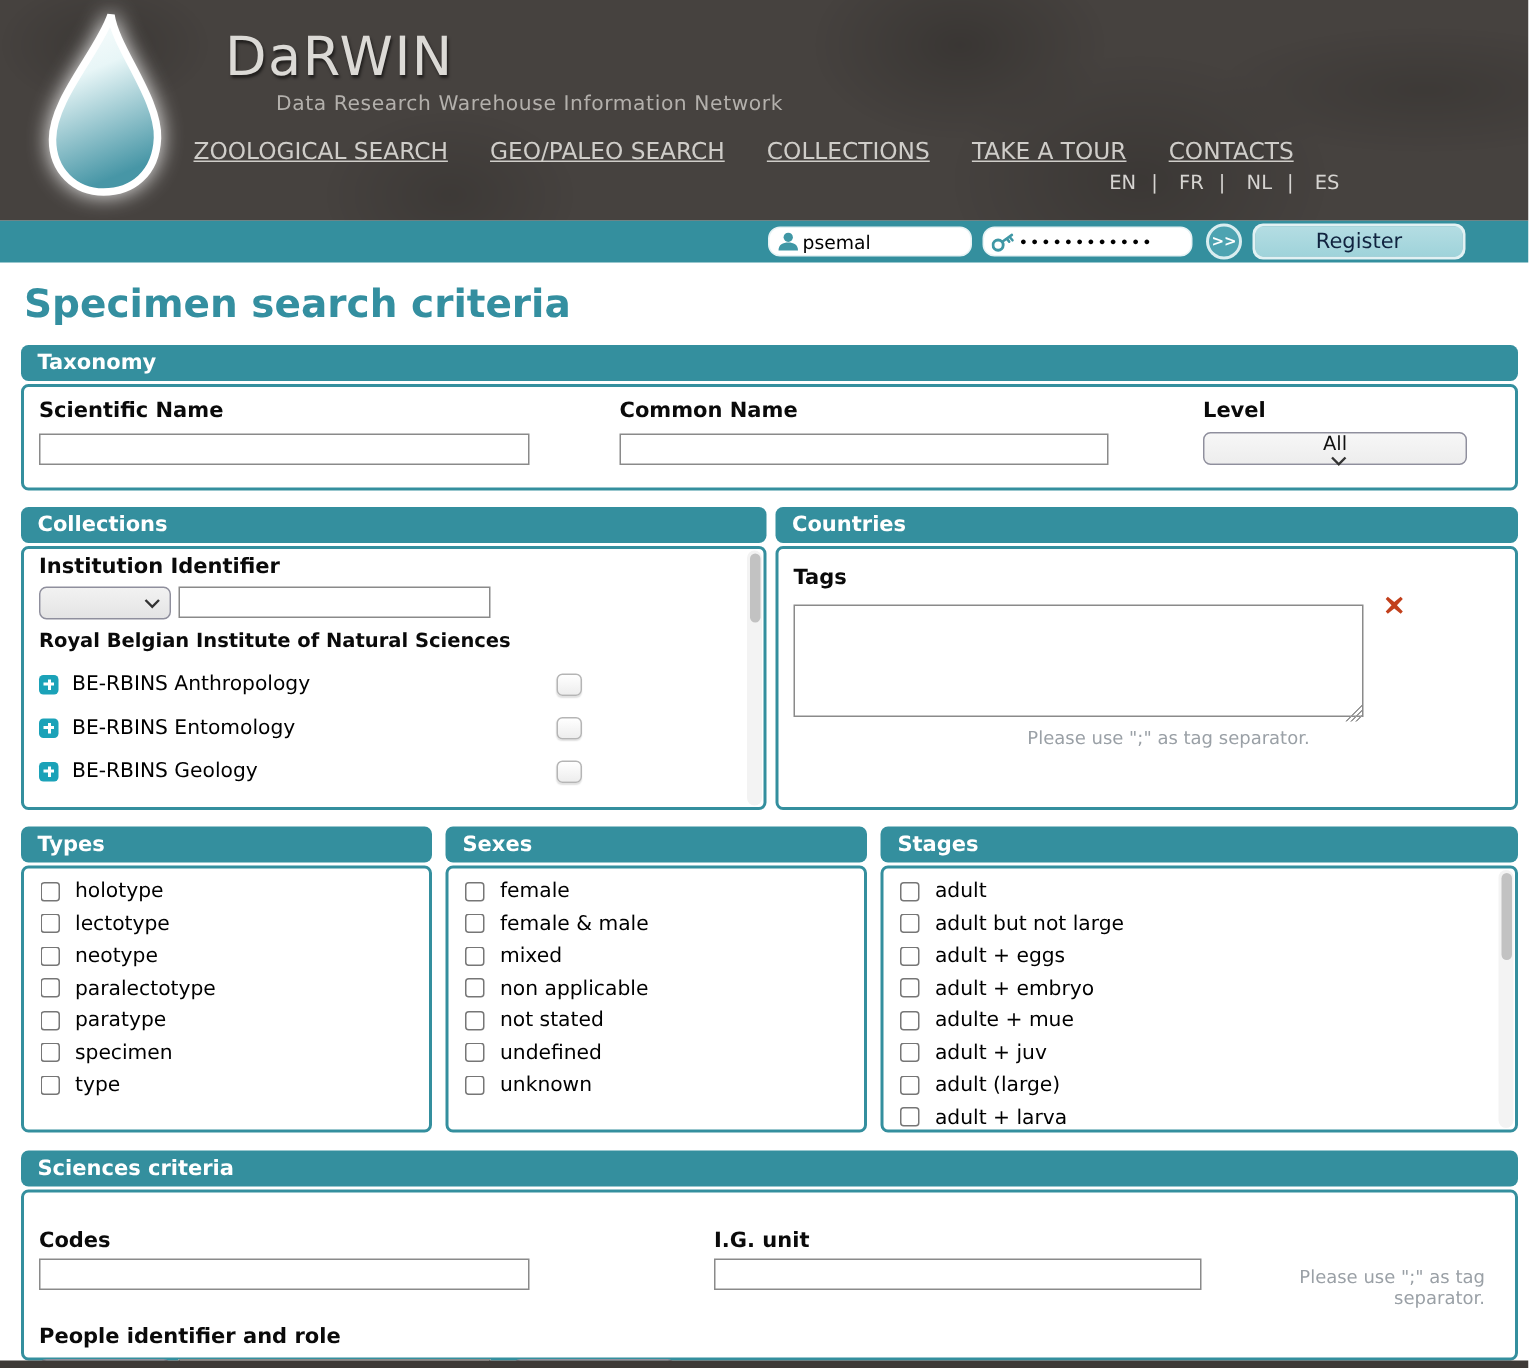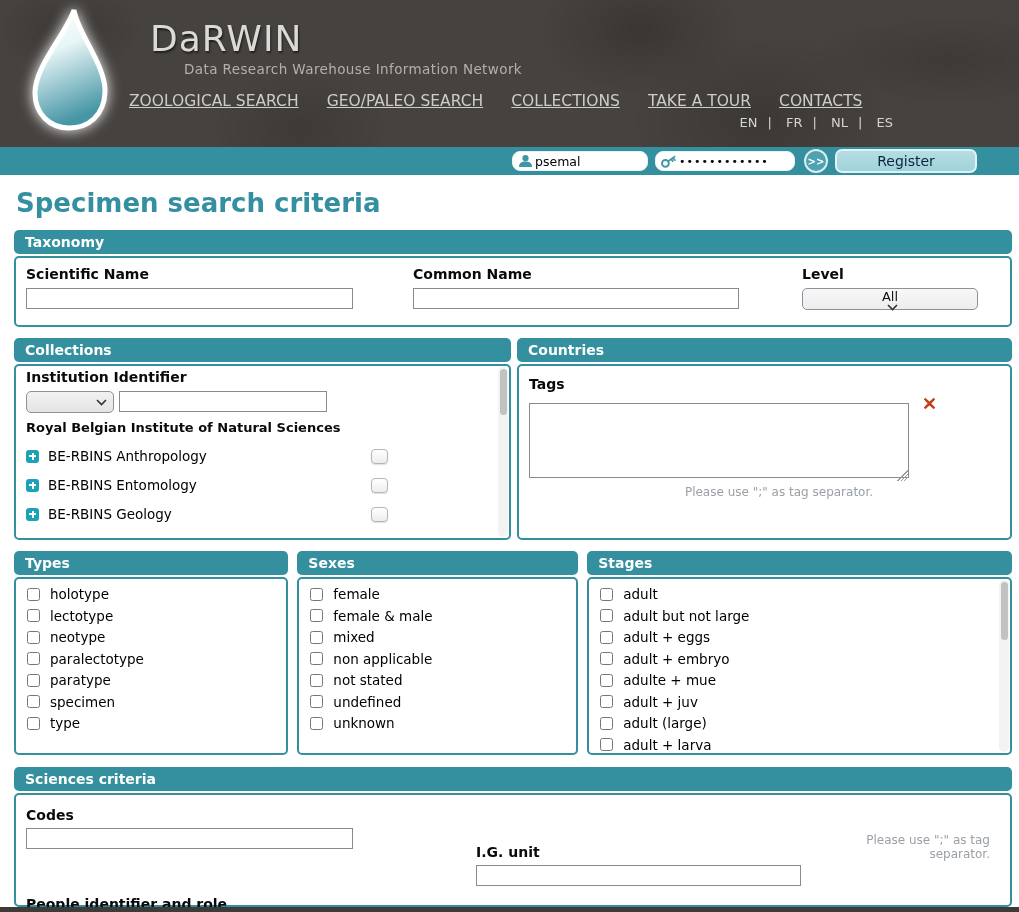--- a/index.html
+++ b/index.html
@@ -120,24 +120,24 @@
   .hint { color:#9aa0a6; font-size:12px; }
   .tags-hint { width:380px; text-align:center; padding-left:120px; margin-top:3px; }
   
   .row3 { display:flex; gap:9px; margin-top:11px; }
   .types-sec { width:290px; } .sexes-sec { width:297px; } .stages-sec { width:449px; }
   .list-body { height:178px; padding:7px 9px; overflow:hidden; }
   .chk-row { display:flex; align-items:center; margin-bottom:5.5px; font-size:13.5px; cursor:default; }
   .chk-row input { width:13px; height:13px; margin:0 10px 0 2px; flex:0 0 auto; }
   
   .spec-sec { margin-top:12px; }
-  .spec-body { height:114px; padding:10px 10px; }
+  .spec-body { height:114px; padding:21px 10px; }
   .spec-grid { display:flex; }
   .spec-left { width:450px; }
-  .spec-mid { width:380px;margin-top:37px; }
+  .spec-mid { width:380px; }
   .spec-hint { flex:1; padding-top:28px; text-align:right; padding-right:10px; }
   .people-row { display:flex; gap:5px; margin-top:7px; }
   .bottom-bar { position:absolute; left:0; right:0; bottom:0; height:5px; background:#3e3a37; }
 </style>
 </head>
 <body>
 
 <div class="header">
   <div class="texture"></div>
   <div class="logo-drop">

